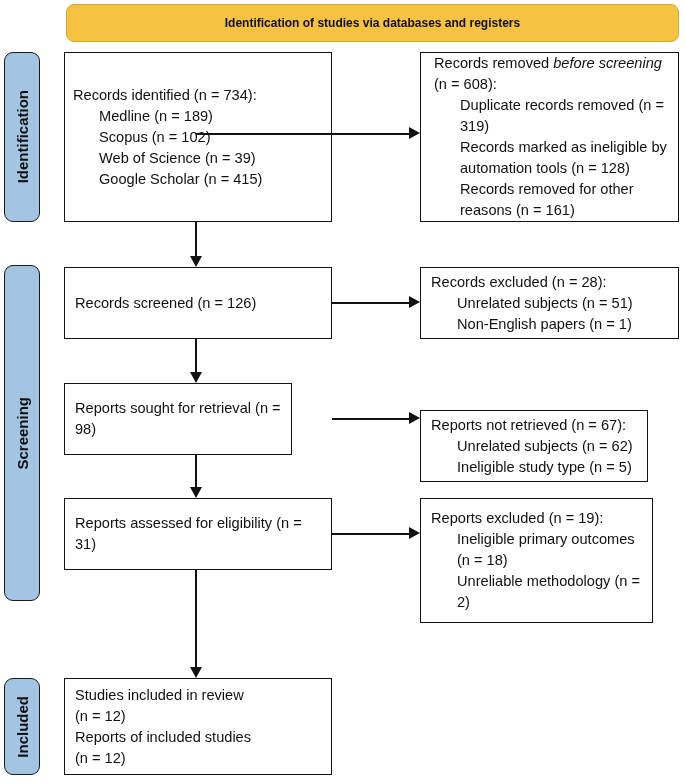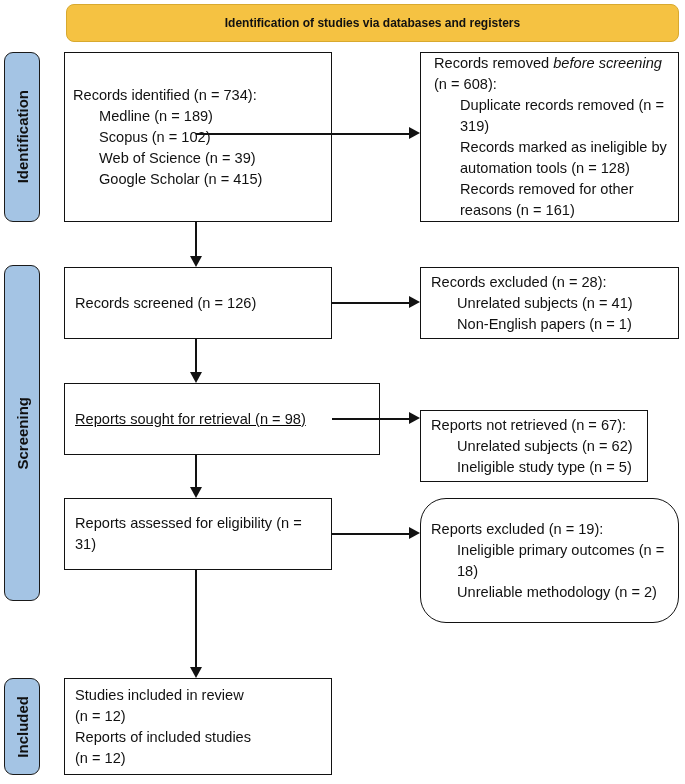--- a/index.html
+++ b/index.html
@@ -135,39 +135,39 @@
     <div class="line indent">Records marked as ineligible by automation tools (n = 128)</div>
     <div class="line indent">Records removed for other reasons (n = 161)</div>
   </div>
 
   <div class="box" style="left:64px; top:267px; width:268px; height:72px;">
     <div class="line">Records screened (n = 126)</div>
   </div>
 
   <div class="box" style="left:420px; top:267px; width:259px; height:72px;">
     <div class="line">Records excluded (n = 28):</div>
-    <div class="line indent">Unrelated subjects (n = 41)</div>
+    <div class="line indent">Unrelated subjects (n = 51)</div>
     <div class="line indent">Non-English papers (n = 1)</div>
   </div>
 
-  <div class="box" style="left:64px; top:383px; width:316px; height:72px;text-decoration:underline;">
+  <div class="box" style="left:64px; top:383px; width:228px; height:72px;">
     <div class="line">Reports sought for retrieval (n = 98)</div>
   </div>
 
   <div class="box" style="left:420px; top:383px; width:228px; height:72px;margin-top:27px;">
     <div class="line">Reports not retrieved (n = 67):</div>
     <div class="line indent">Unrelated subjects (n = 62)</div>
     <div class="line indent">Ineligible study type (n = 5)</div>
   </div>
 
   <div class="box" style="left:64px; top:498px; width:268px; height:72px;">
     <div class="line">Reports assessed for eligibility (n = 31)</div>
   </div>
 
-  <div class="box" style="left:420px; top:498px; width:259px; height:125px;border-radius:26px;">
+  <div class="box" style="left:420px; top:498px; width:233px; height:125px;">
     <div class="line">Reports excluded (n = 19):</div>
     <div class="line indent">Ineligible primary outcomes (n = 18)</div>
     <div class="line indent">Unreliable methodology (n = 2)</div>
   </div>
 
   <div class="box" style="left:64px; top:678px; width:268px; height:97px;">
     <div class="line">Studies included in review</div>
     <div class="line">(n = 12)</div>
     <div class="line">Reports of included studies</div>
     <div class="line">(n = 12)</div>

